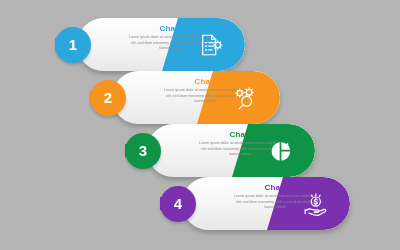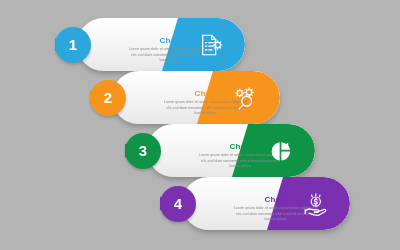--- a/index.html
+++ b/index.html
@@ -52,21 +52,21 @@
   
   .badge-tab{
     position:absolute;
     top:20px;left:0;
     width:22px;height:13px;
     z-index:5;
   }
 
   .text{
     position:absolute;
-    top:18px;
+    top:6px;
     z-index:4;
     width:86px;
     text-align:center;
   }
   .title{
     font-size:8px;
     font-weight:bold;
     margin:0 0 2px 0;
     letter-spacing:.2px;
   }

